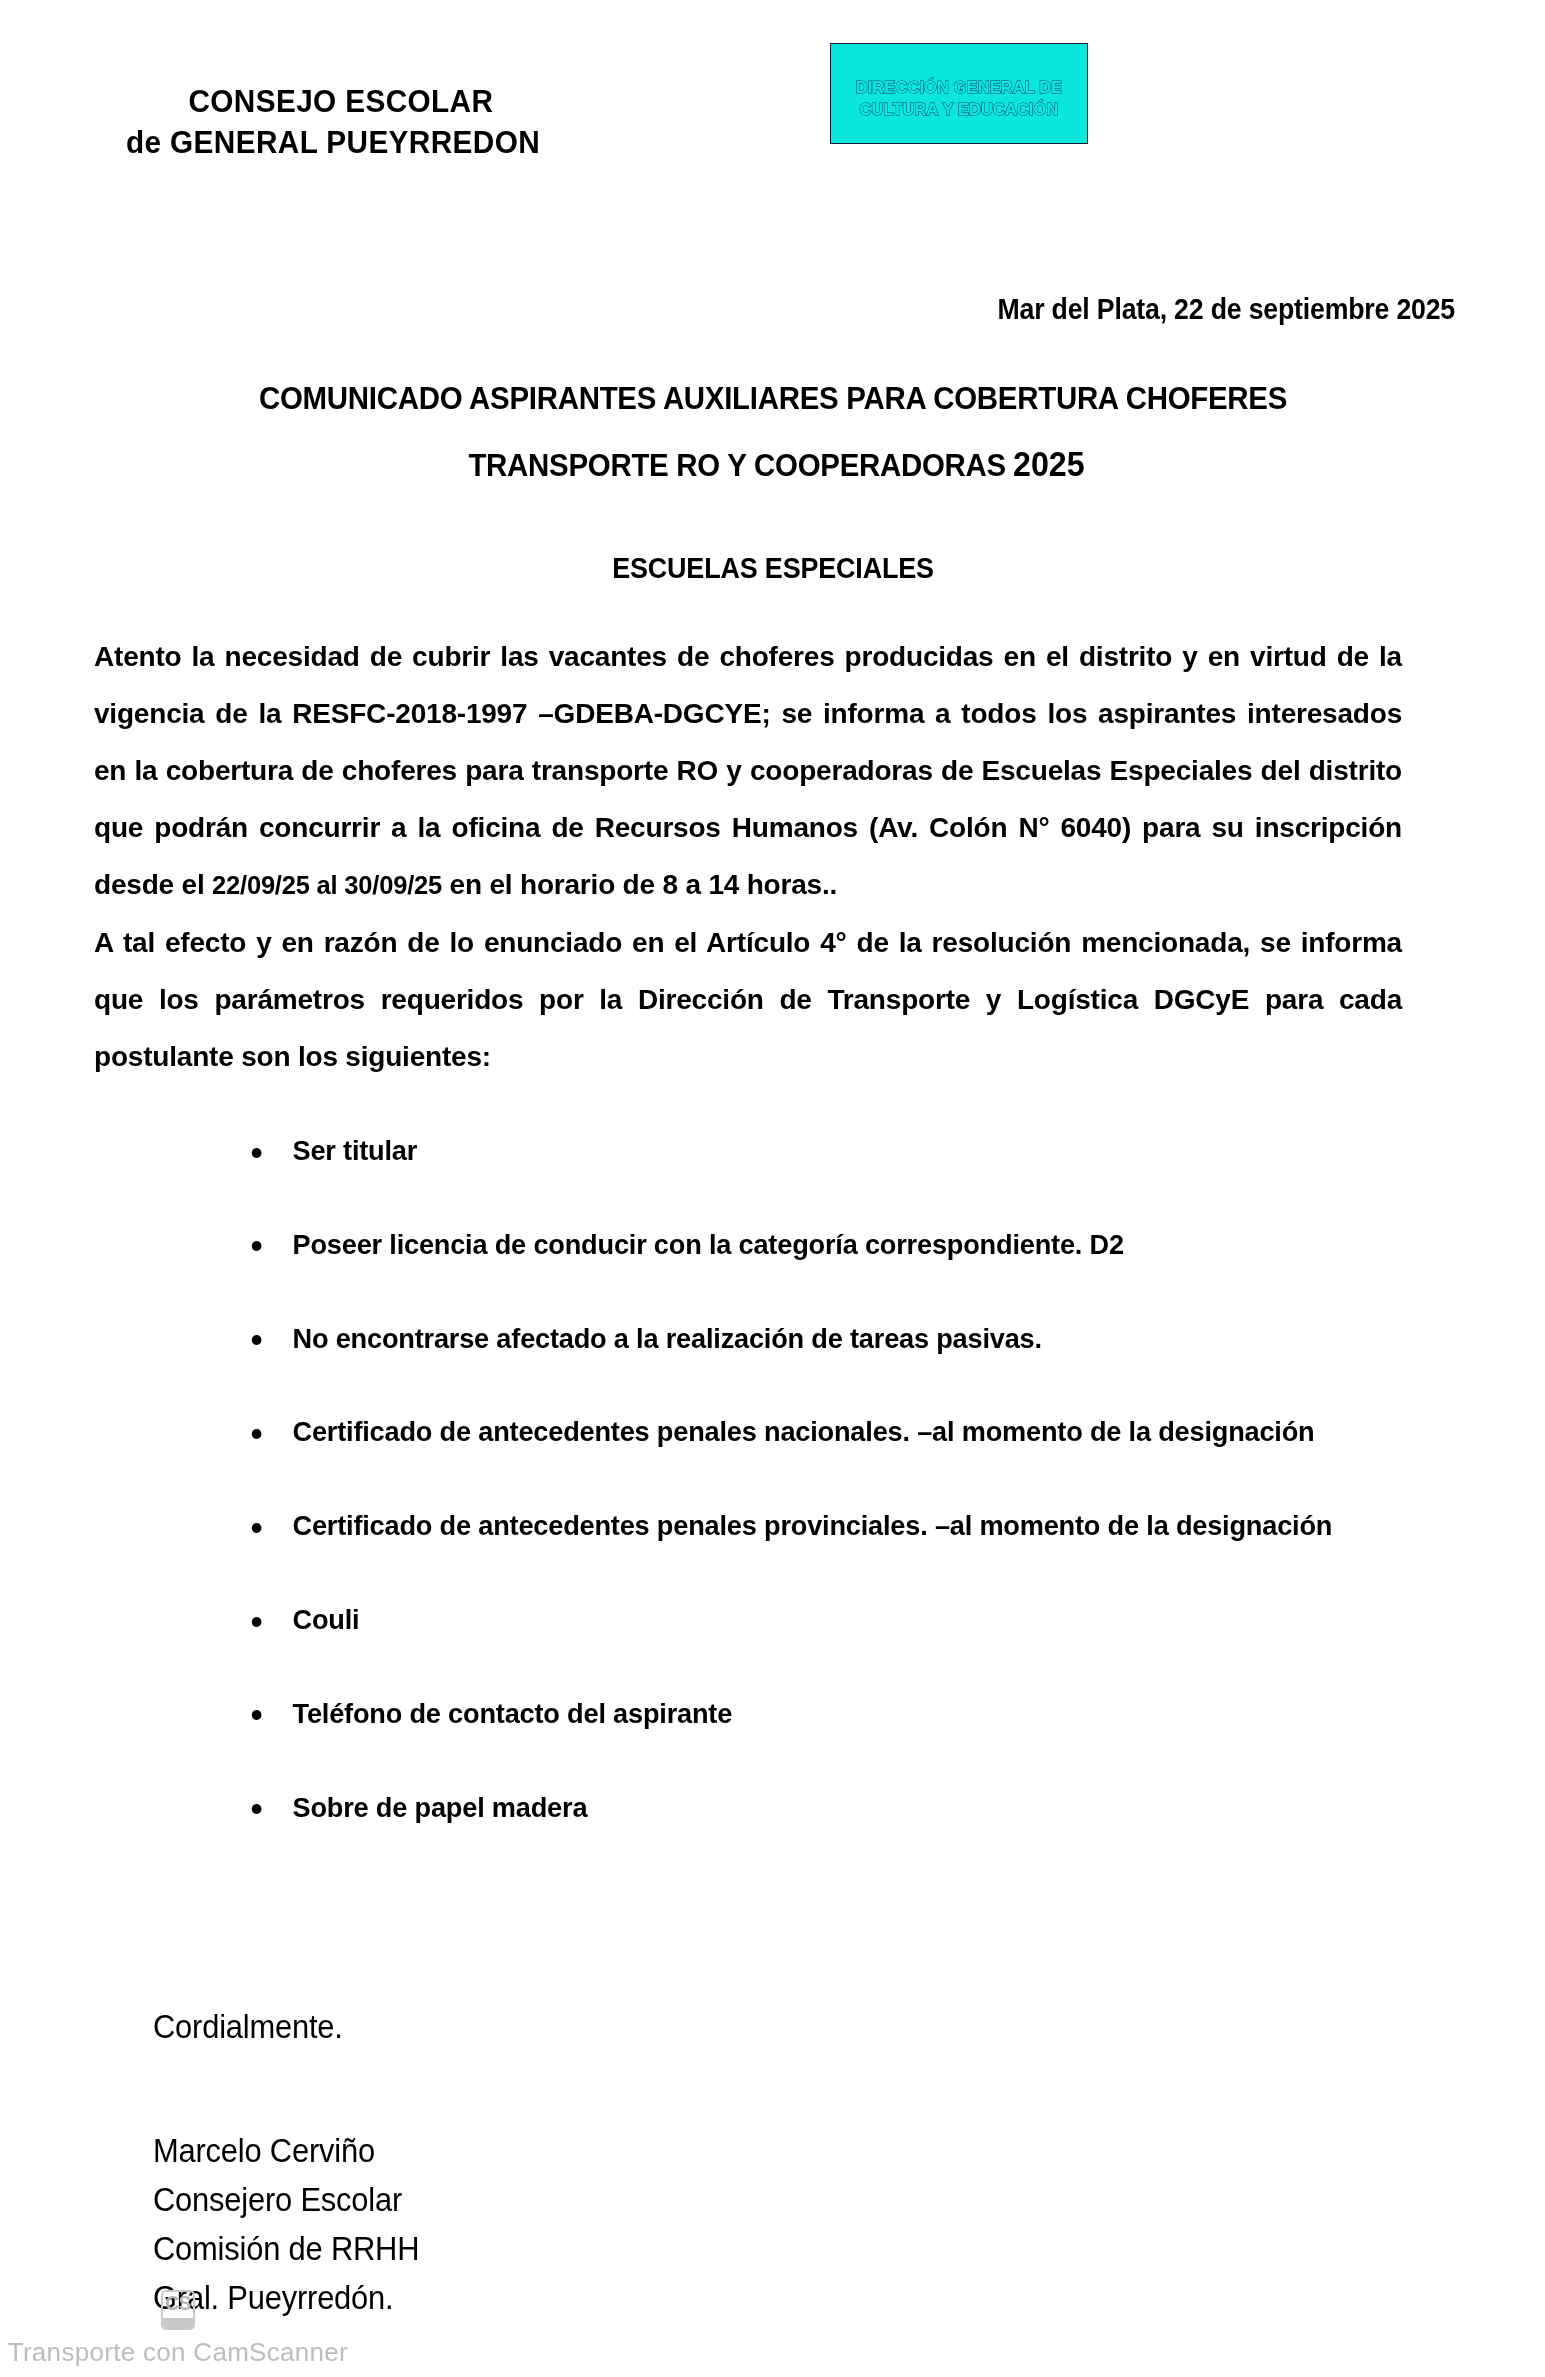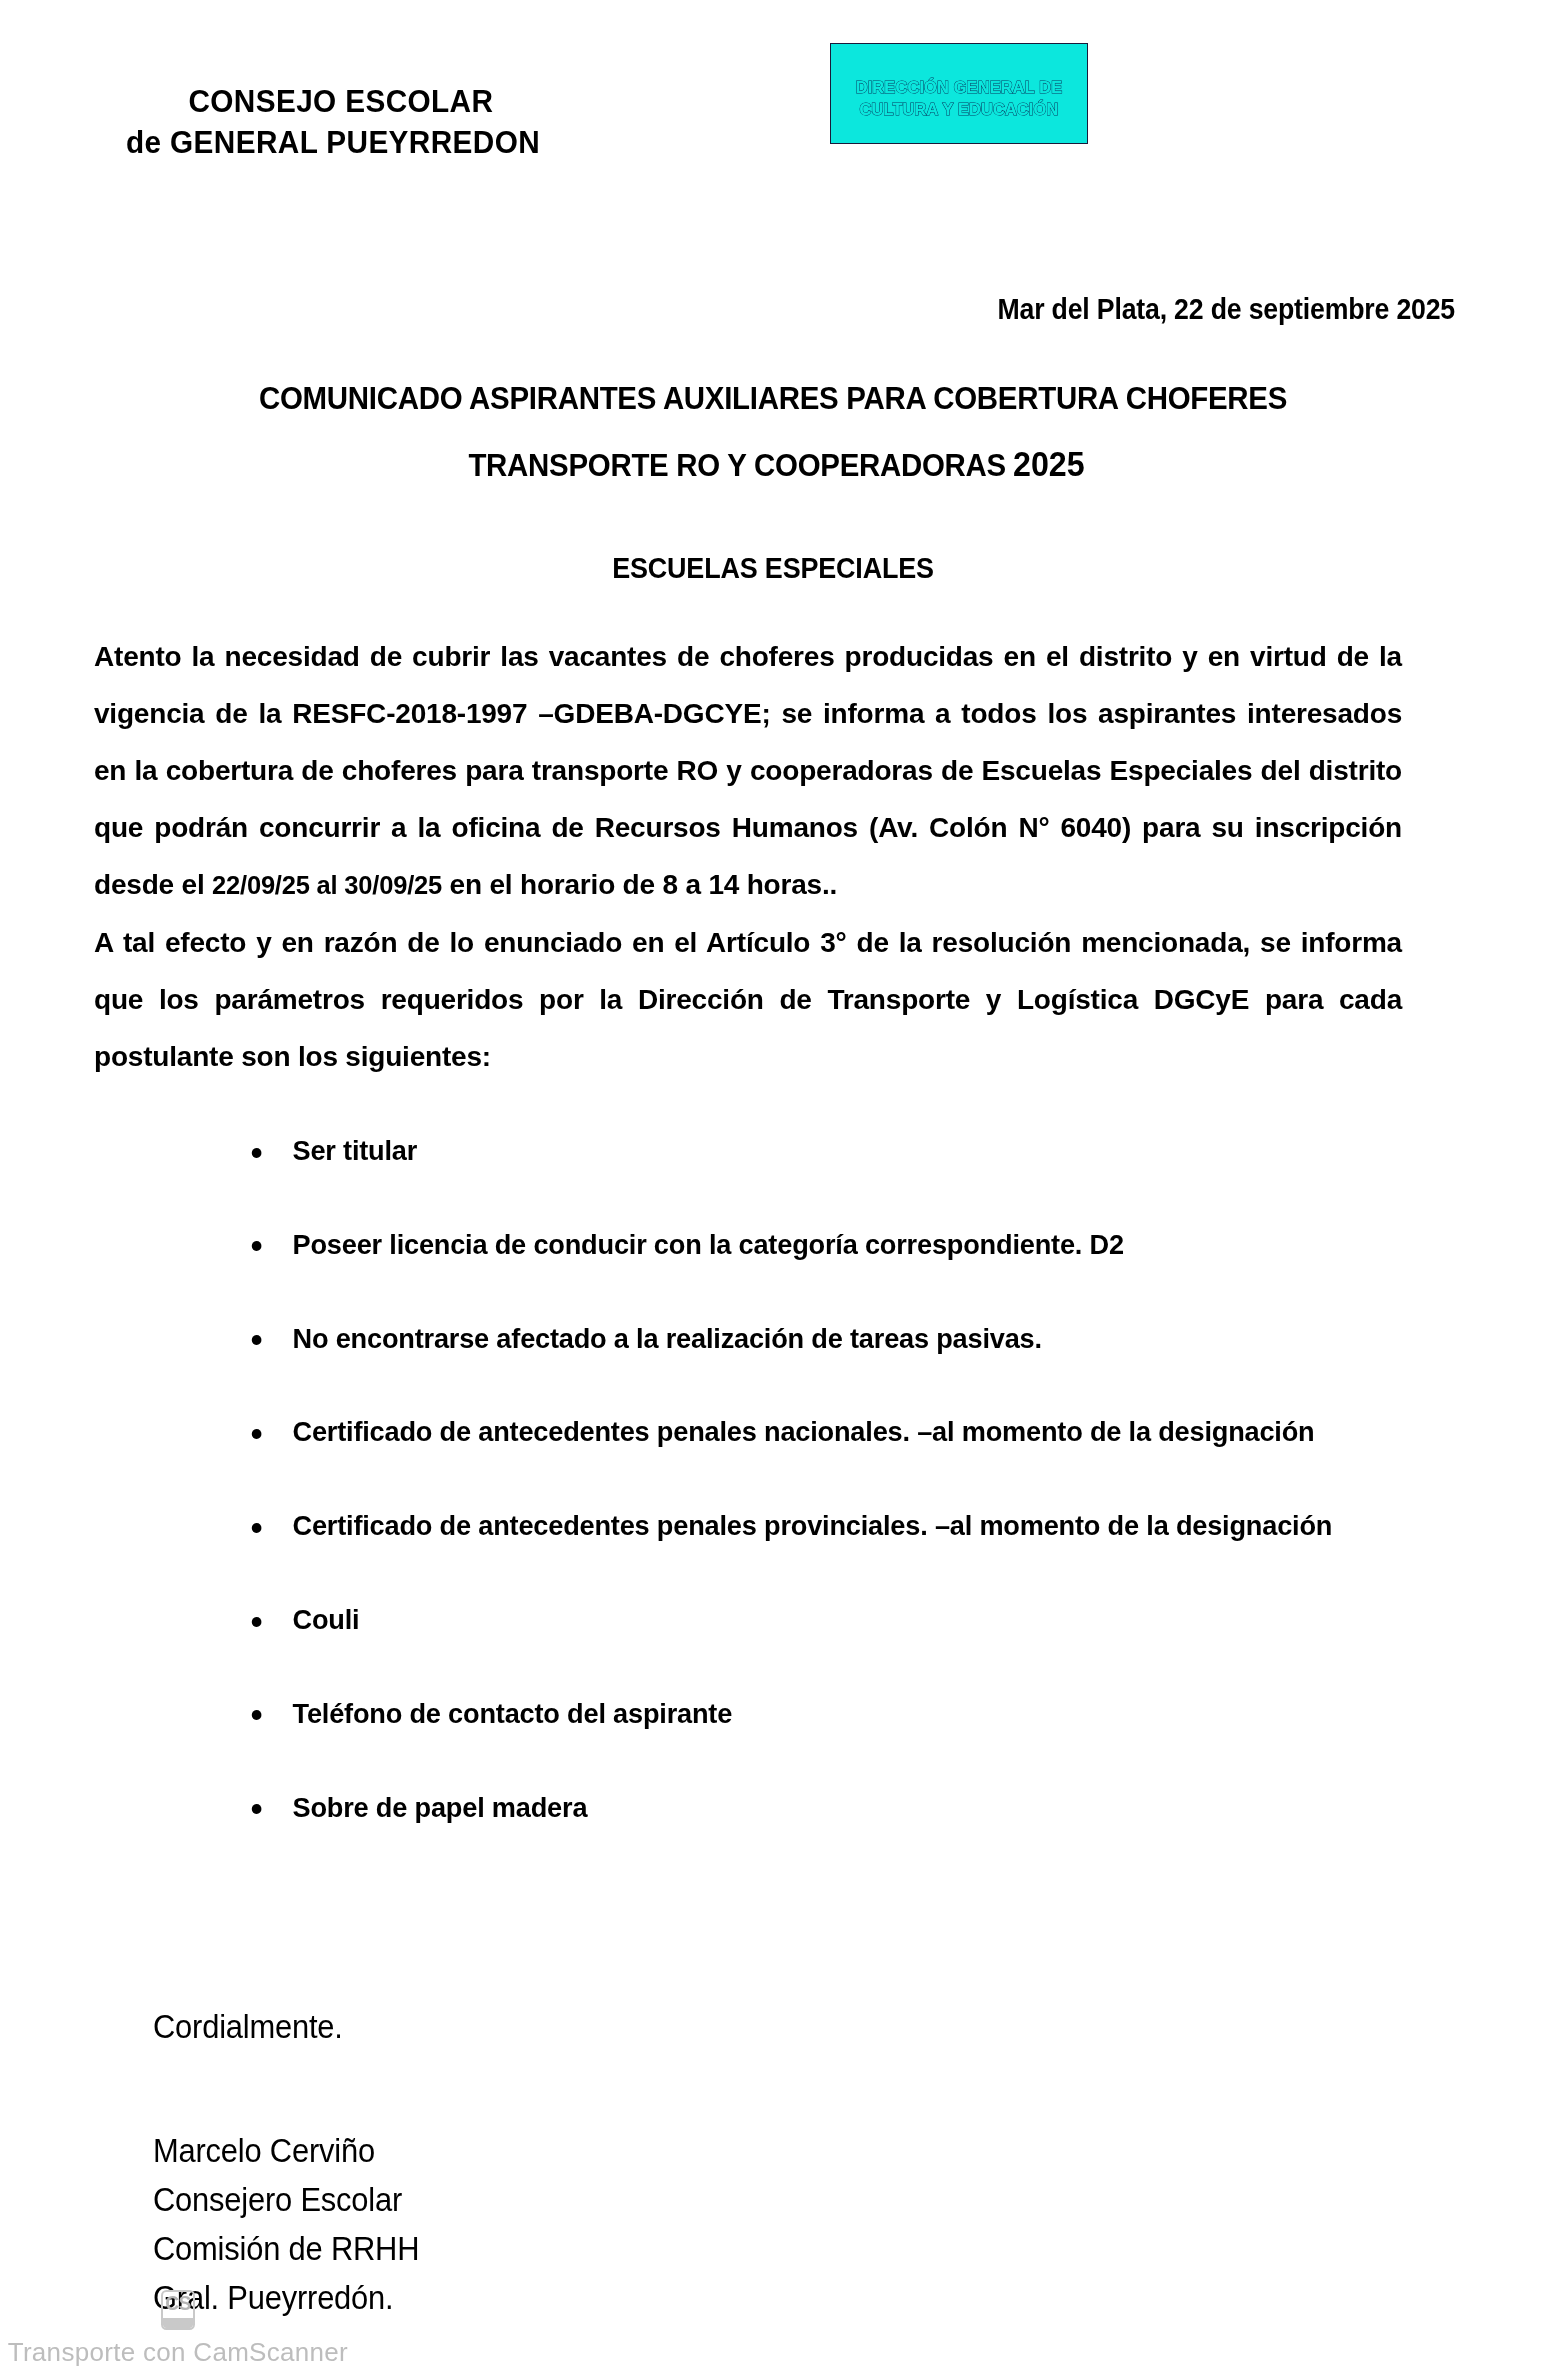--- a/index.html
+++ b/index.html
@@ -314,21 +314,21 @@
   <div class="date-line">Mar del Plata, 22 de septiembre 2025</div>
 
   <div class="title-block">
     <div class="title-line1">COMUNICADO ASPIRANTES AUXILIARES PARA COBERTURA CHOFERES</div>
     <div class="title-line2"><span>TRANSPORTE RO Y COOPERADORAS</span><span class="year">2025</span></div>
   </div>
   <div class="subtitle">ESCUELAS ESPECIALES</div>
 
   <div class="body-block">
     <p class="para p1"><span>Atento la necesidad de cubrir las vacantes de choferes producidas en el distrito y en virtud de la vigencia de la RESFC-2018-1997 –GDEBA-DGCYE; se informa a todos los aspirantes interesados en la cobertura de choferes para transporte RO y cooperadoras de Escuelas Especiales del distrito que podrán concurrir a la </span><span class="b">oficina de Recursos Humanos</span><span> (Av. Colón N° 6040) para su inscripción desde el </span><span class="mono-date nobr">22/09/25 al 30/09/25</span><span> en el horario de </span><span class="b nobr">8 a 14 horas..</span></p>
-    <p class="para p2">A tal efecto y en razón de lo enunciado en el Artículo 3° de la resolución mencionada, se informa que los parámetros requeridos por la Dirección de Transporte y Logística DGCyE para cada postulante son los siguientes:</p>
+    <p class="para p2">A tal efecto y en razón de lo enunciado en el Artículo 4° de la resolución mencionada, se informa que los parámetros requeridos por la Dirección de Transporte y Logística DGCyE para cada postulante son los siguientes:</p>
   </div>
 
   <ul class="bullets">
     <li><span class="dot"></span><span>Ser titular</span></li>
     <li><span class="dot"></span><span>Poseer licencia de conducir con la categoría correspondiente. D2</span></li>
     <li><span class="dot"></span><span>No encontrarse afectado a la realización de tareas pasivas.</span></li>
     <li><span class="dot"></span><span>Certificado de antecedentes penales nacionales. –al momento de la designación</span></li>
     <li><span class="dot"></span><span>Certificado de antecedentes penales provinciales. –al momento de la designación</span></li>
     <li><span class="dot"></span><span>Couli</span></li>
     <li><span class="dot"></span><span>Teléfono de contacto del aspirante</span></li>

